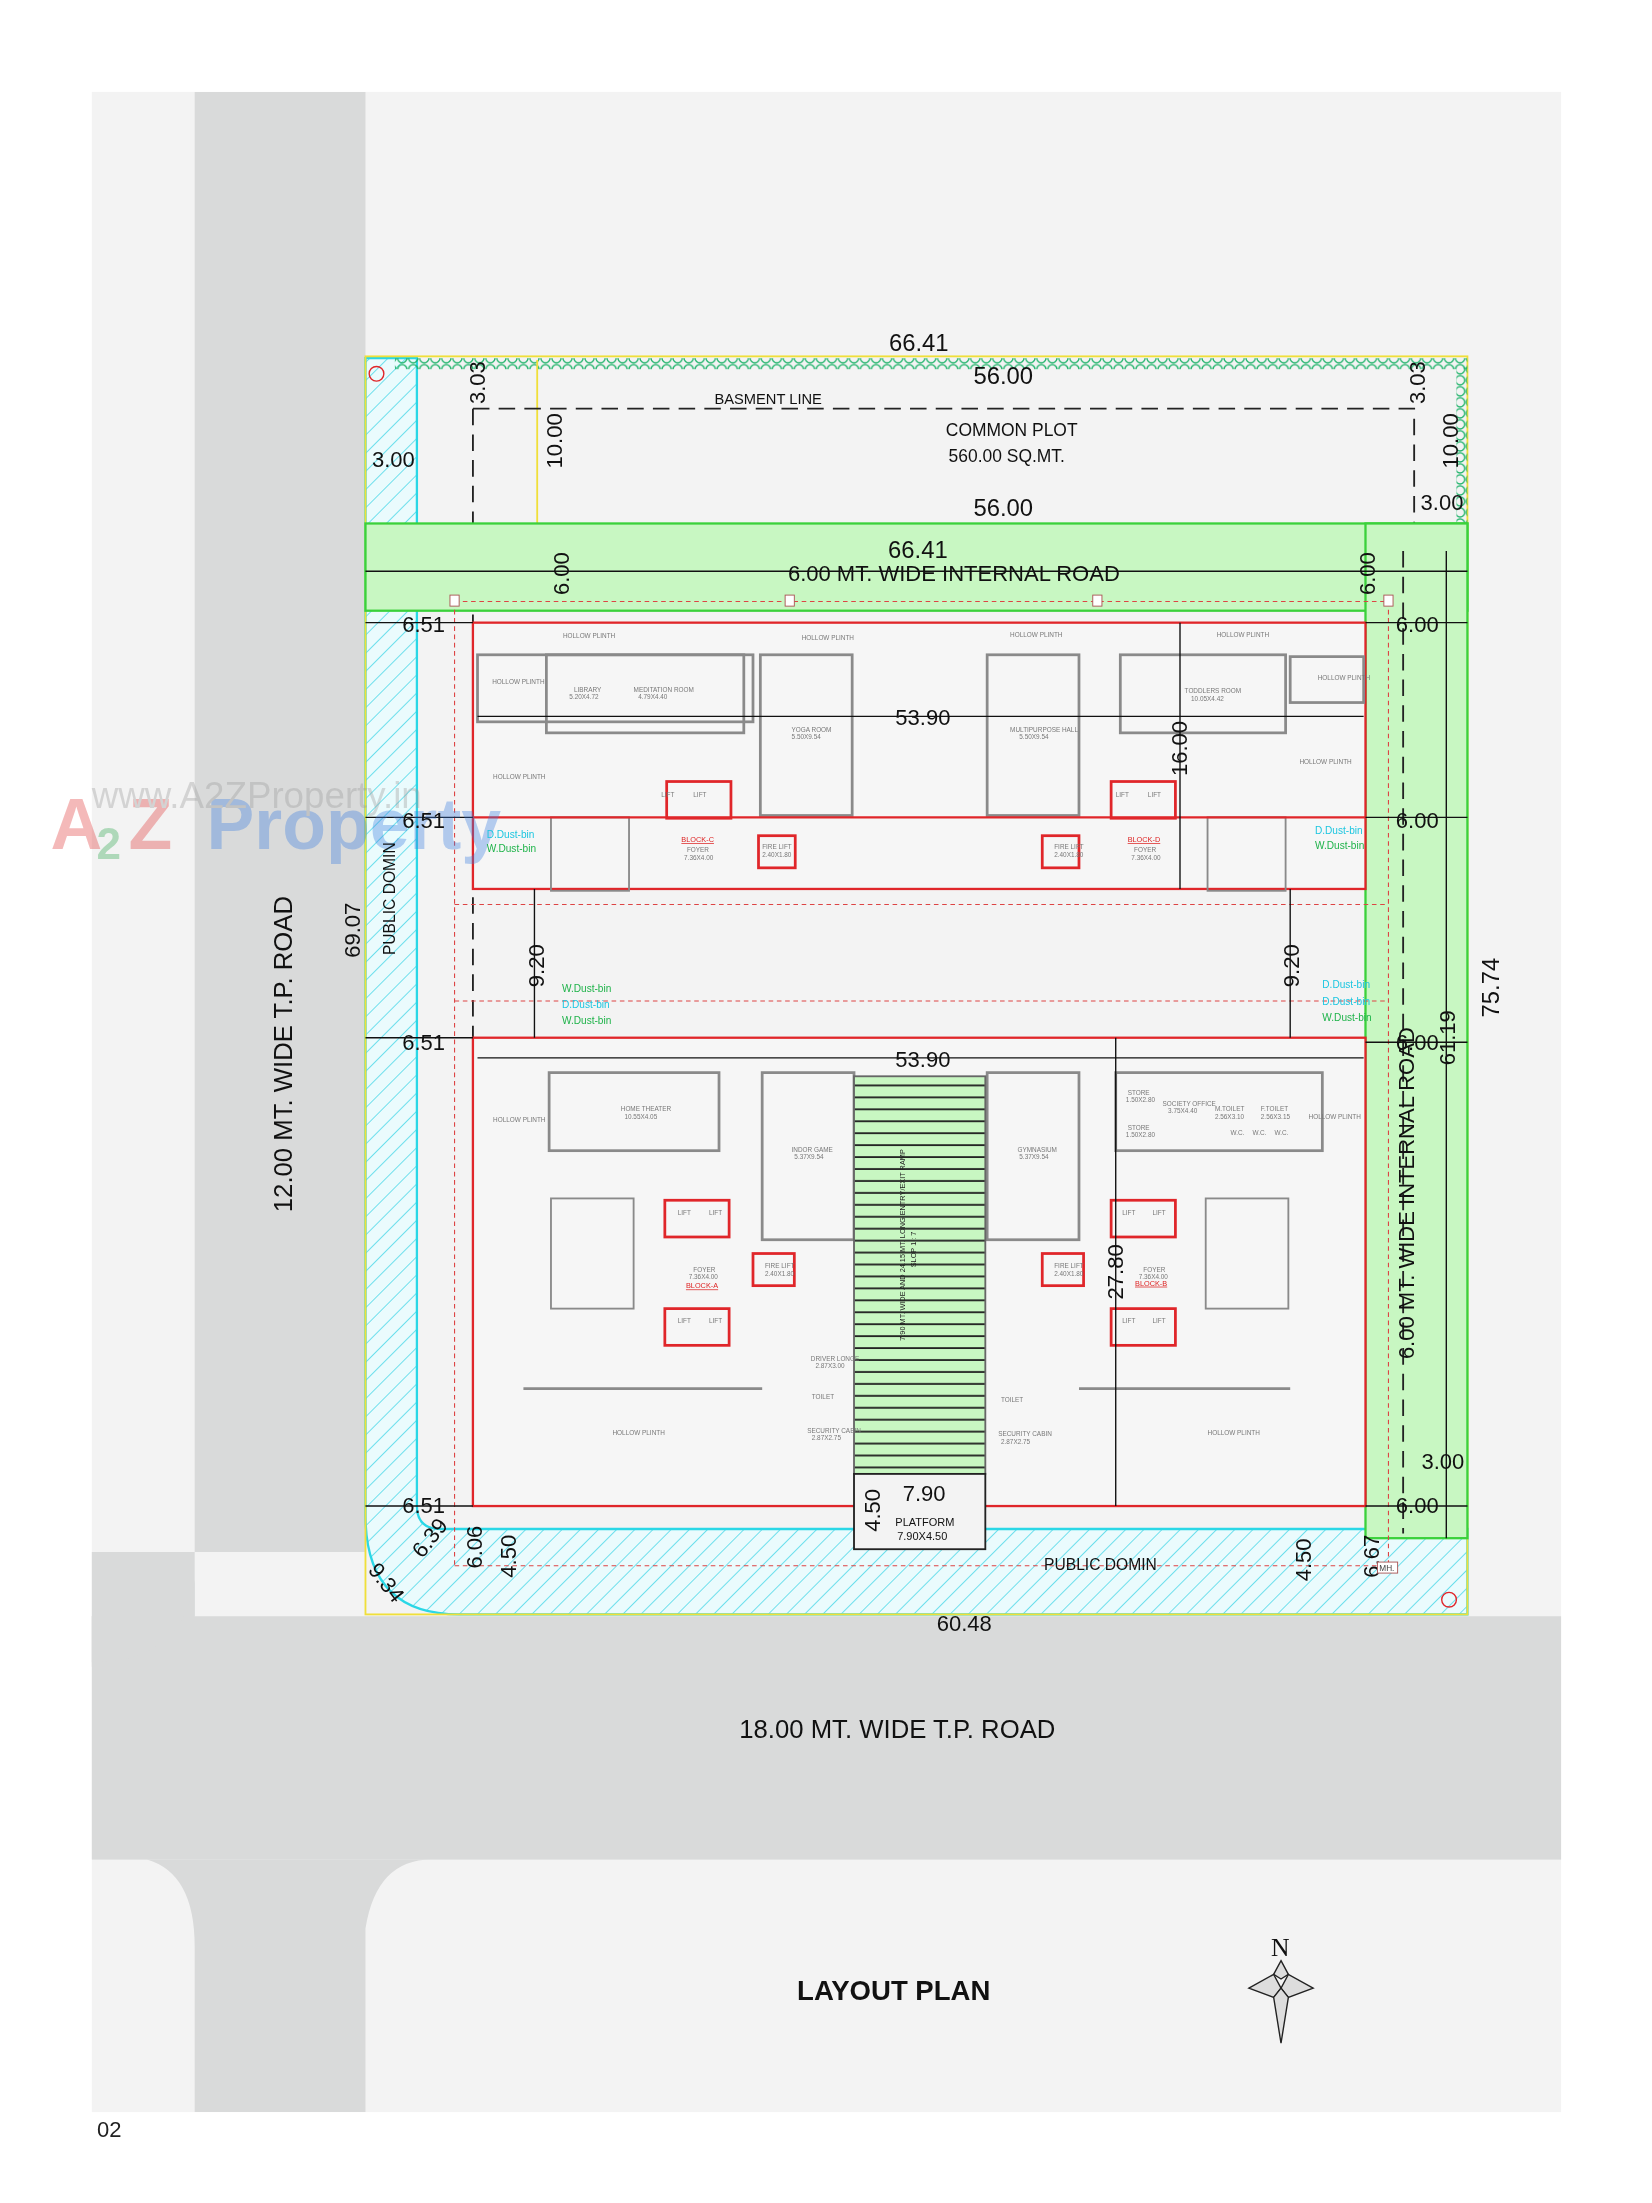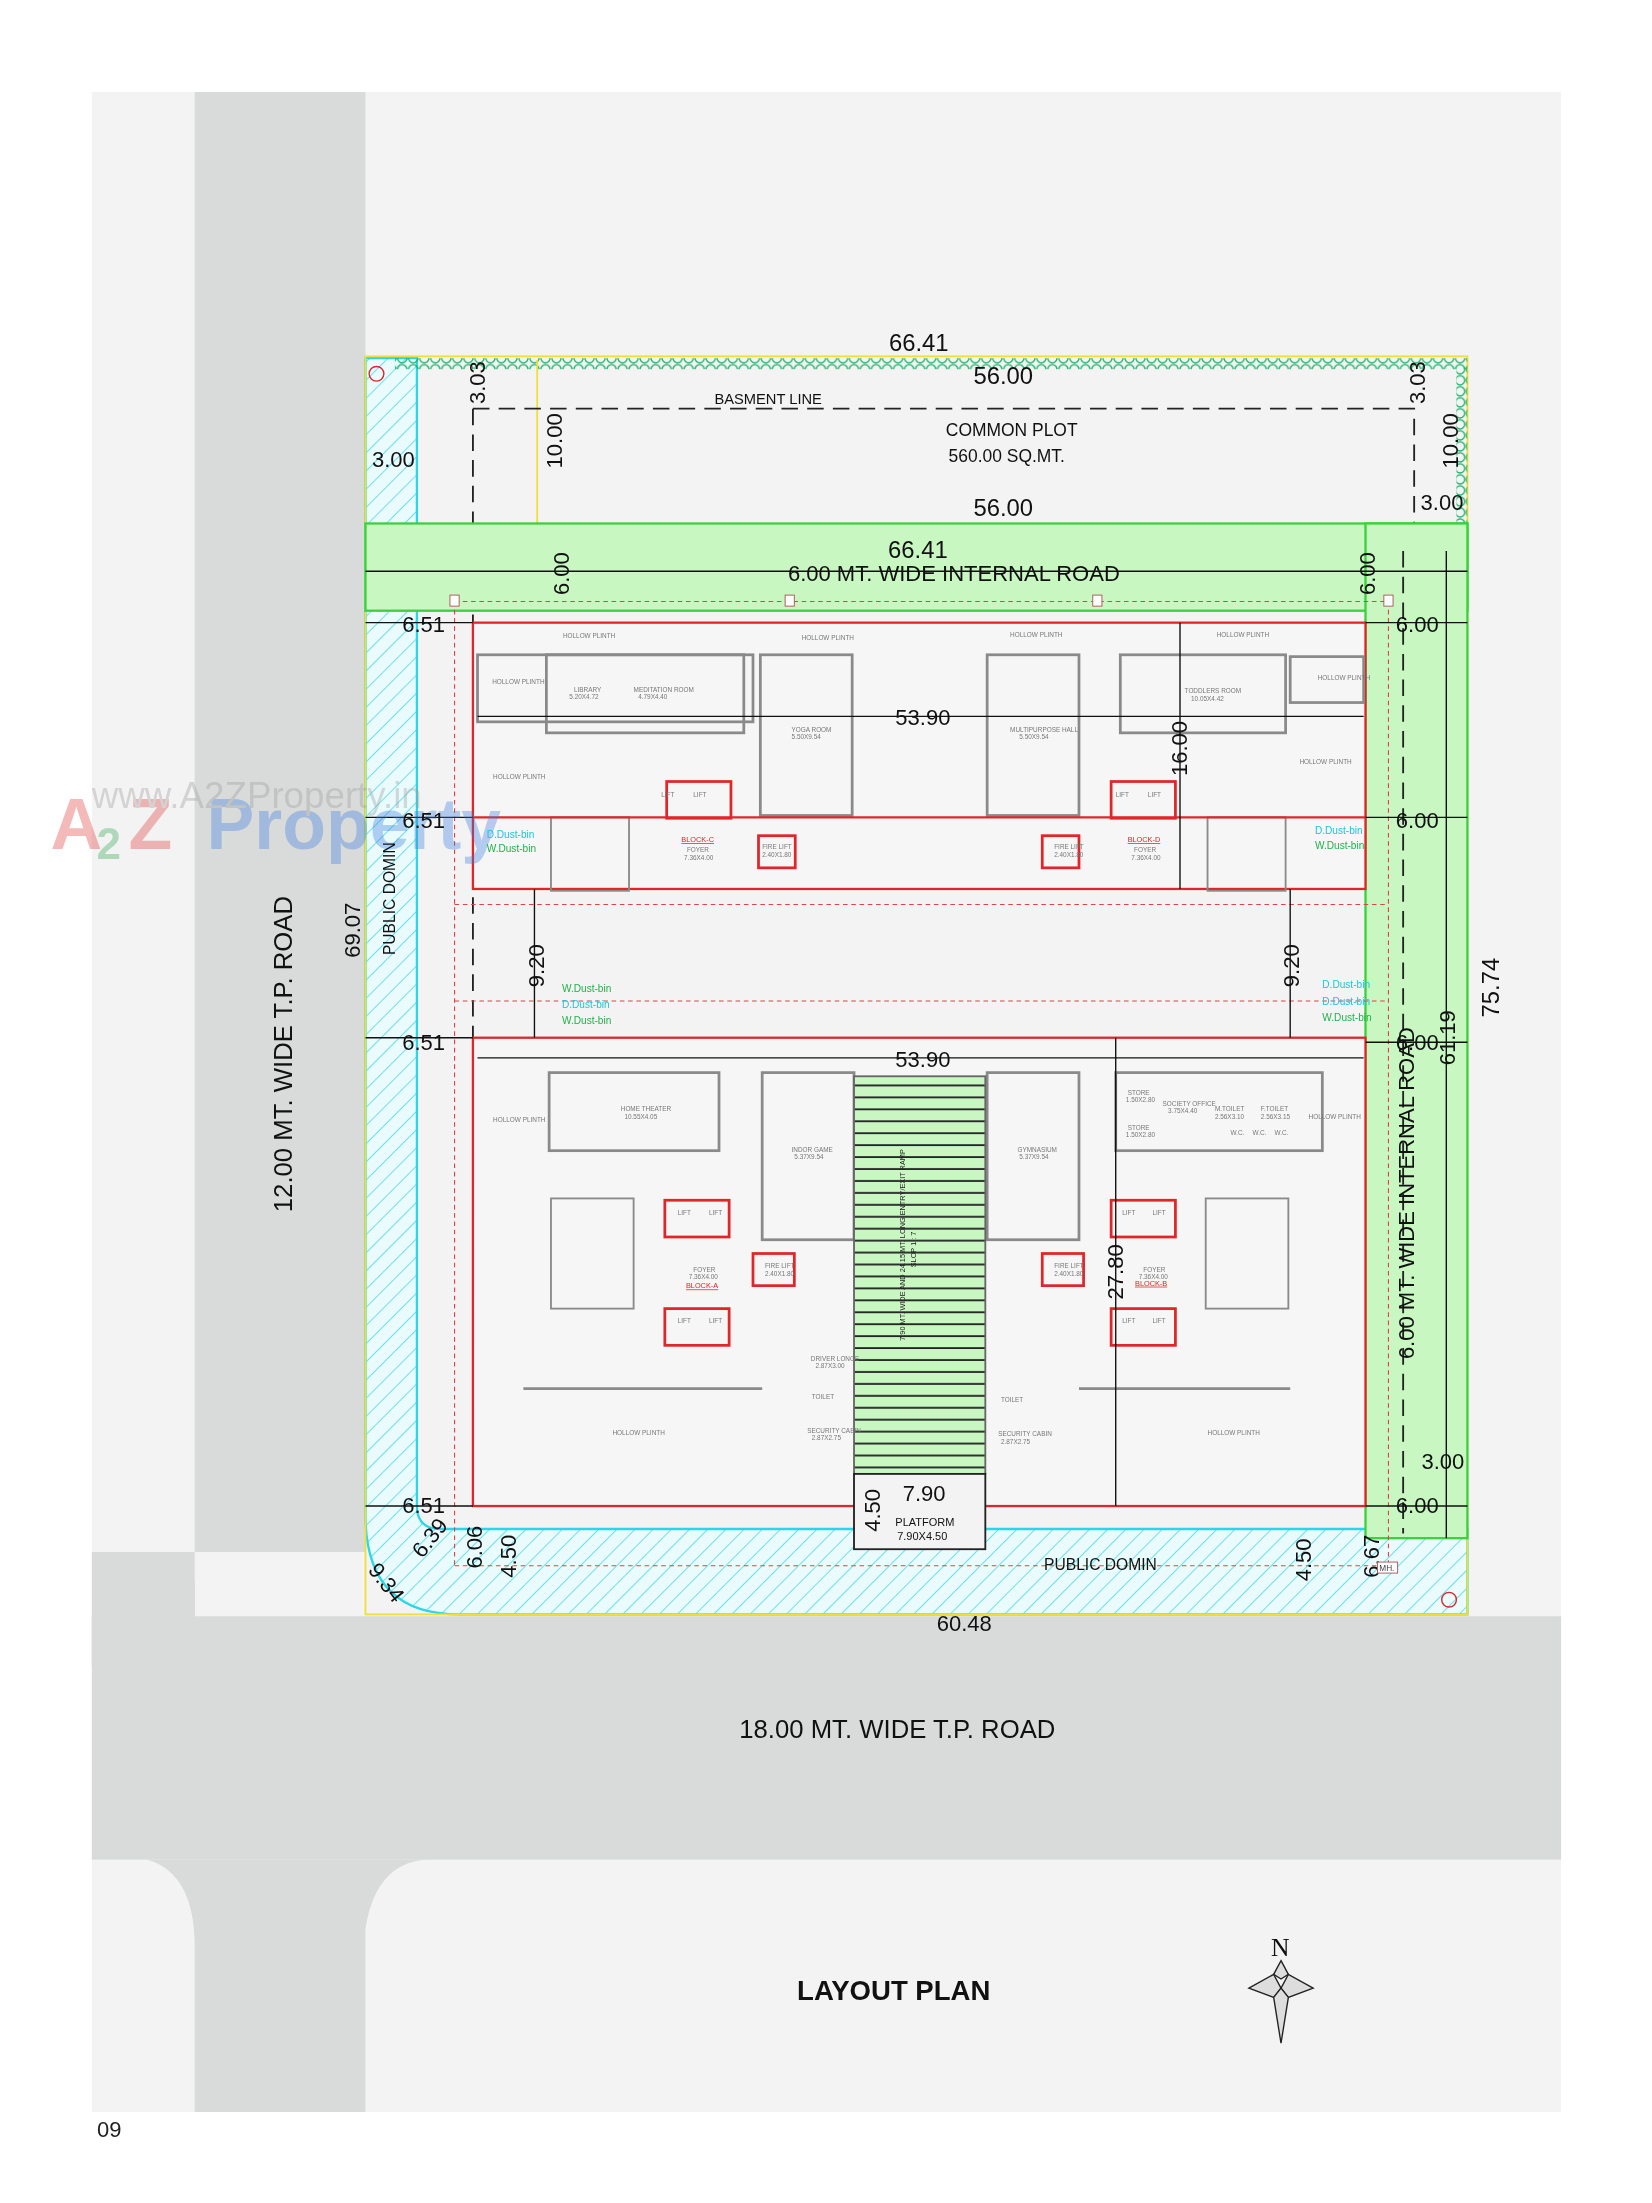--- a/index.html
+++ b/index.html
@@ -321,15 +321,15 @@
   <text class="title" x="868" y="2178">LAYOUT PLAN</text>
 
   <g transform="translate(1395,2155)">
     <text x="-11" y="-25" style="font-size:28px;fill:#111;font-family:'Liberation Serif',serif">N</text>
     <polygon points="0,-20 8,-5 0,0 -8,-5" fill="#ddd" stroke="#222" stroke-width="1.5"></polygon>
     <polygon points="-35,10 -8,-5 0,10 -8,20" fill="#ddd" stroke="#222" stroke-width="1.5"></polygon>
     <polygon points="35,10 8,-5 0,10 8,20" fill="#ddd" stroke="#222" stroke-width="1.5"></polygon>
     <polygon points="0,10 8,20 0,70 -8,20" fill="#ddd" stroke="#222" stroke-width="1.5"></polygon>
   </g>
 </svg>
-<div id="page-number">09</div>
+<div id="page-number">02</div>
 </div>
 
 
 </body></html>

